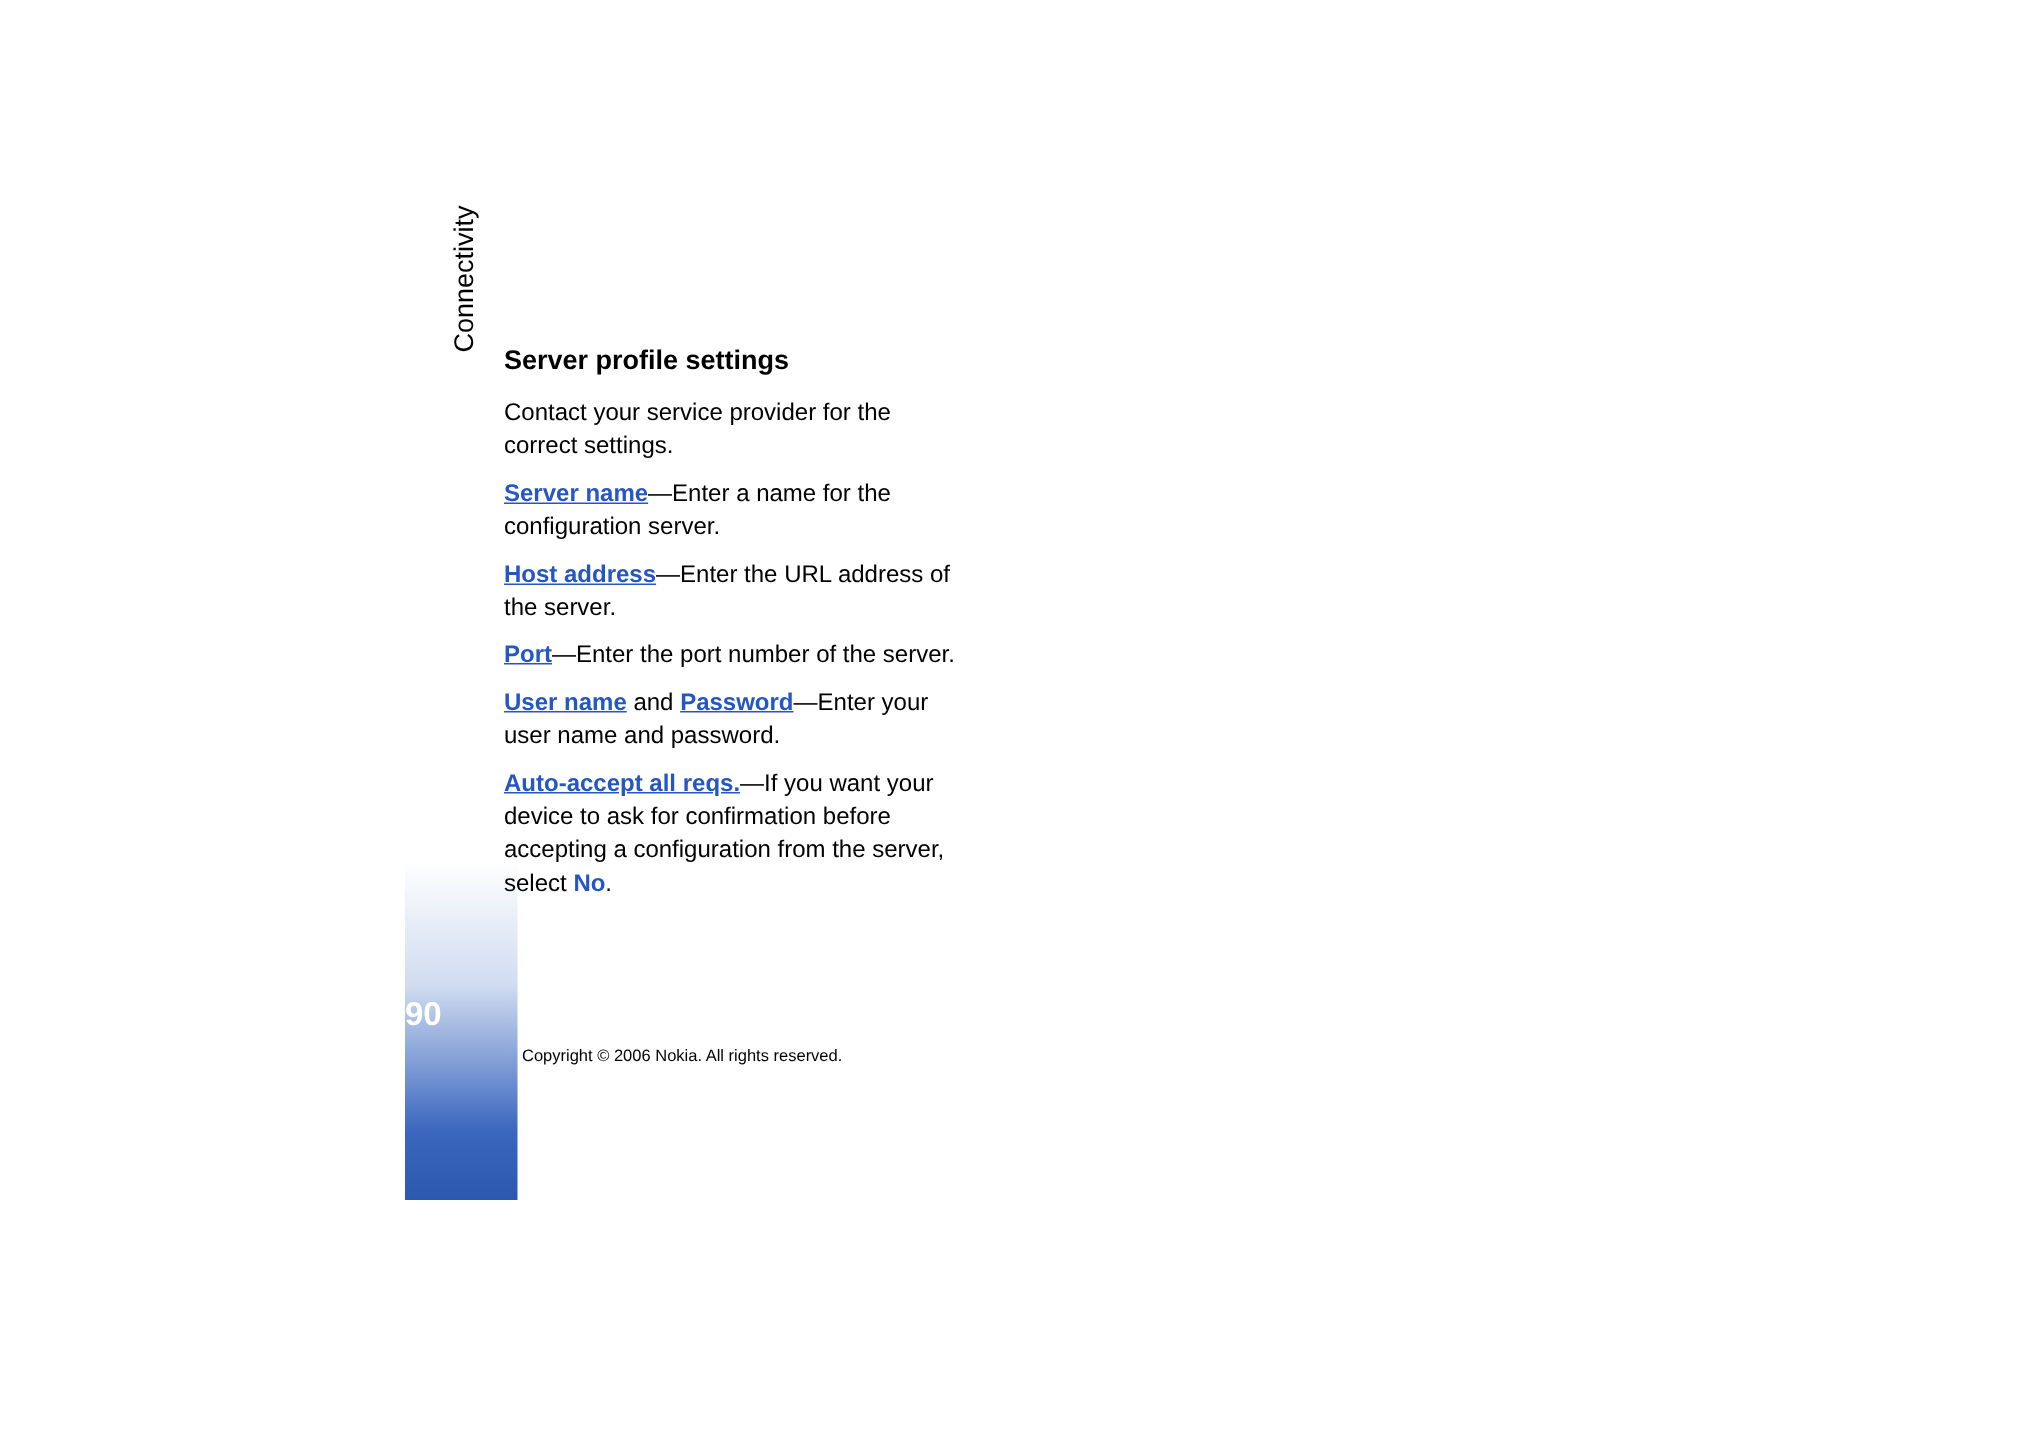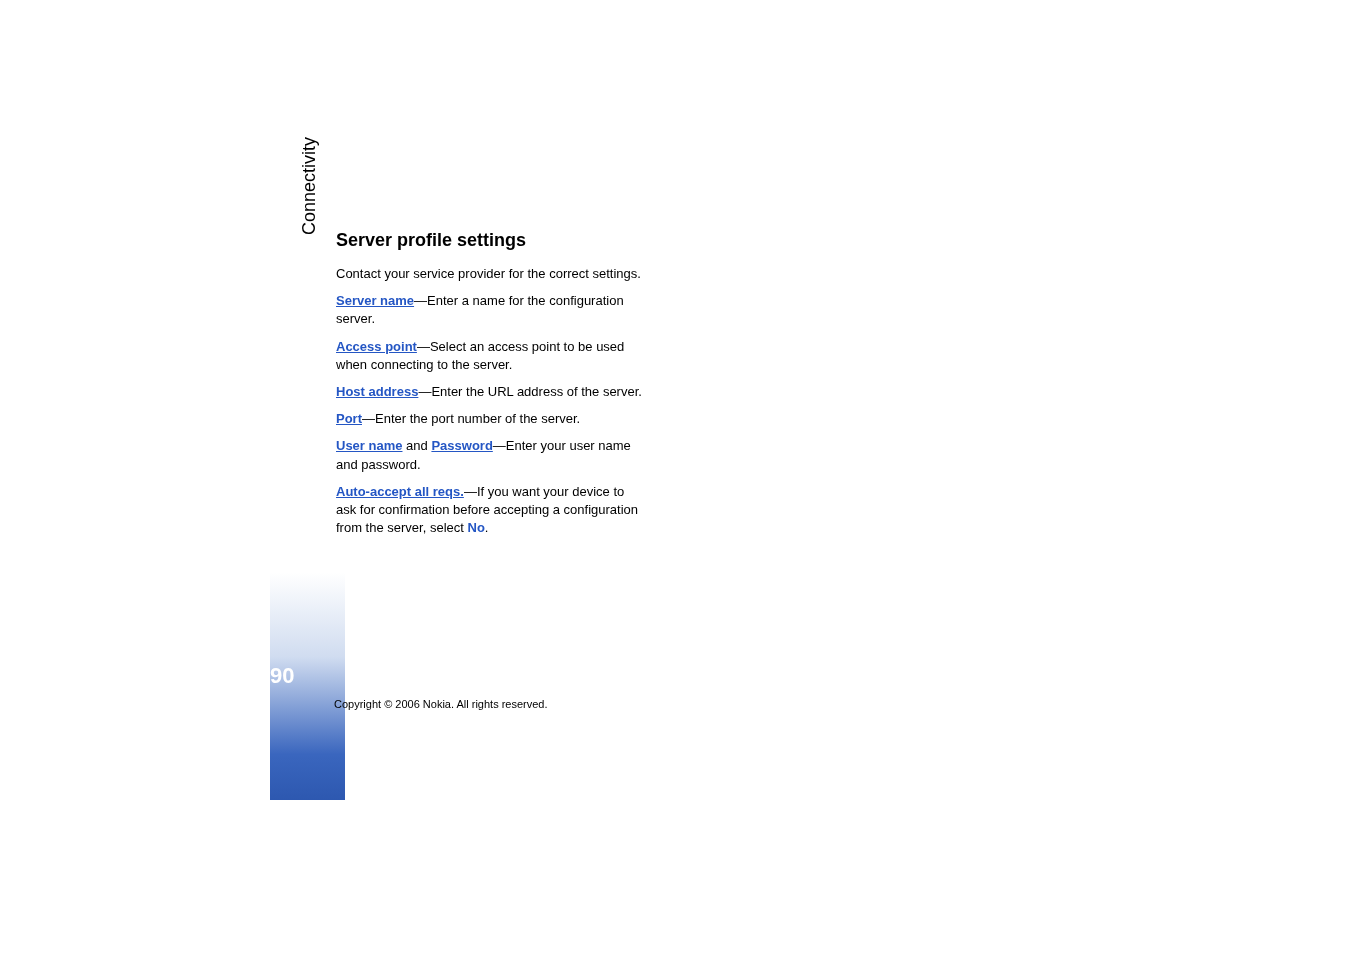--- a/index.html
+++ b/index.html
@@ -56,37 +56,37 @@
       top: 80px;
       width: 310px;
     }
     .section-heading {
       font-size: 18px;
       font-weight: bold;
       color: #000000;
       margin-bottom: 14px;
     }
     .body-text {
-      font-size: 13px;
+      font-size: 16px;
       color: #000000;
       line-height: 1.4;
       margin-bottom: 9px;
     }
     .term {
       color: #2456c4;
       font-weight: bold;
       text-decoration: underline;
     }
     .term-value {
       color: #2456c4;
       font-weight: bold;
     }
     .copyright {
       position: absolute;
-      left: 64px;
+      left: 78px;
       bottom: 100px;
       font-size: 11px;
       color: #000000;
     }
   </style>
 </head>
 <body>
 
 <div class="page-container">
 
@@ -99,23 +99,20 @@
     <h2 class="section-heading">Server profile settings</h2>
 
     <p class="body-text">Contact your service provider for the correct settings.</p>
 
     <p class="body-text">
       <span class="term">Server name</span><span>—Enter a name for the configuration server.</span>
     </p>
 
 
 
-    <p class="body-text">
-      <span class="term">Access point</span><span>—Select an access point to be used when connecting to the server.</span>
-    </p>
 
     <p class="body-text">
       <span class="term">Host address</span><span>—Enter the URL address of the server.</span>
     </p>
 
     <p class="body-text">
       <span class="term">Port</span><span>—Enter the port number of the server.</span>
     </p>
 
     <p class="body-text">

